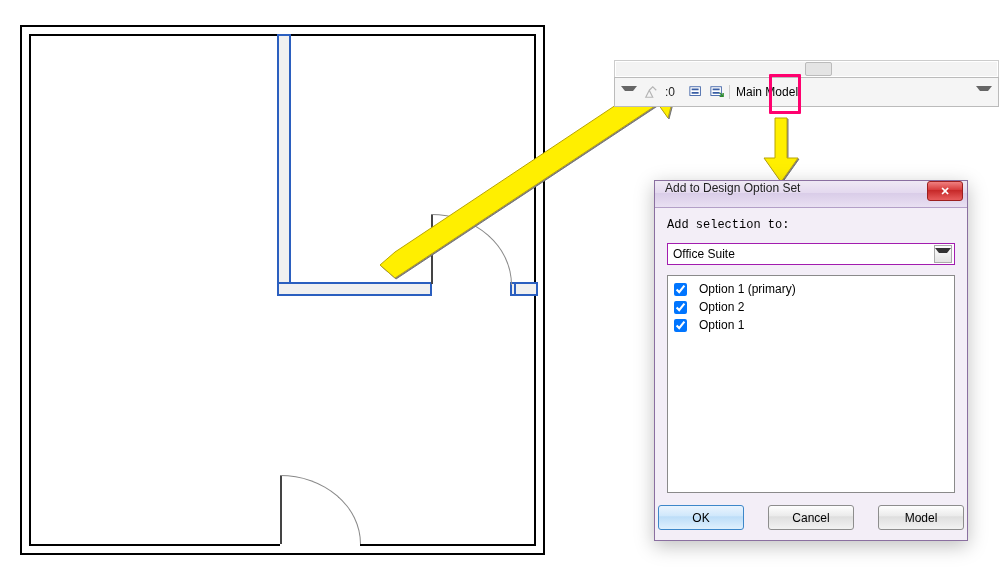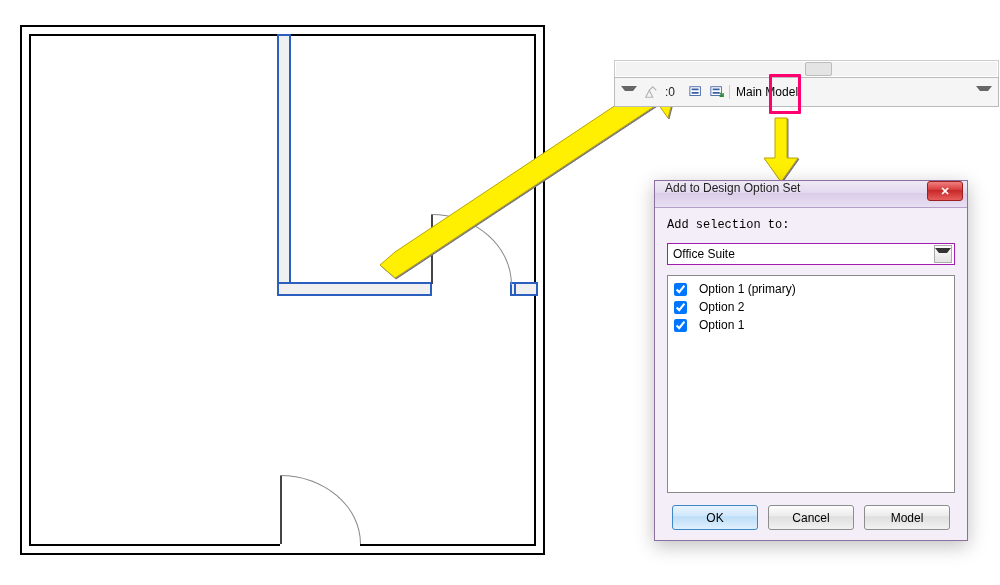--- a/index.html
+++ b/index.html
@@ -278,21 +278,21 @@
     gap: 12px;
     height: 18px;
   }
   .opt-row input[type=checkbox] {
     width: 13px; height: 13px;
     margin: 0;
   }
   .dlg-buttons {
     display: flex;
     justify-content: center;
-    gap: 10px;
+    gap: 24px;
     padding: 8px 0 10px 0;
     background: #f3eef7;
   }
   .dlg-btn {
     width: 84px;
     height: 23px;
     border: 1px solid #8d8d8d;
     border-radius: 3px;
     background: linear-gradient(#fefefe, #eaeaea 45%, #dedede 46%, #f2f2f2);
     display: flex;

